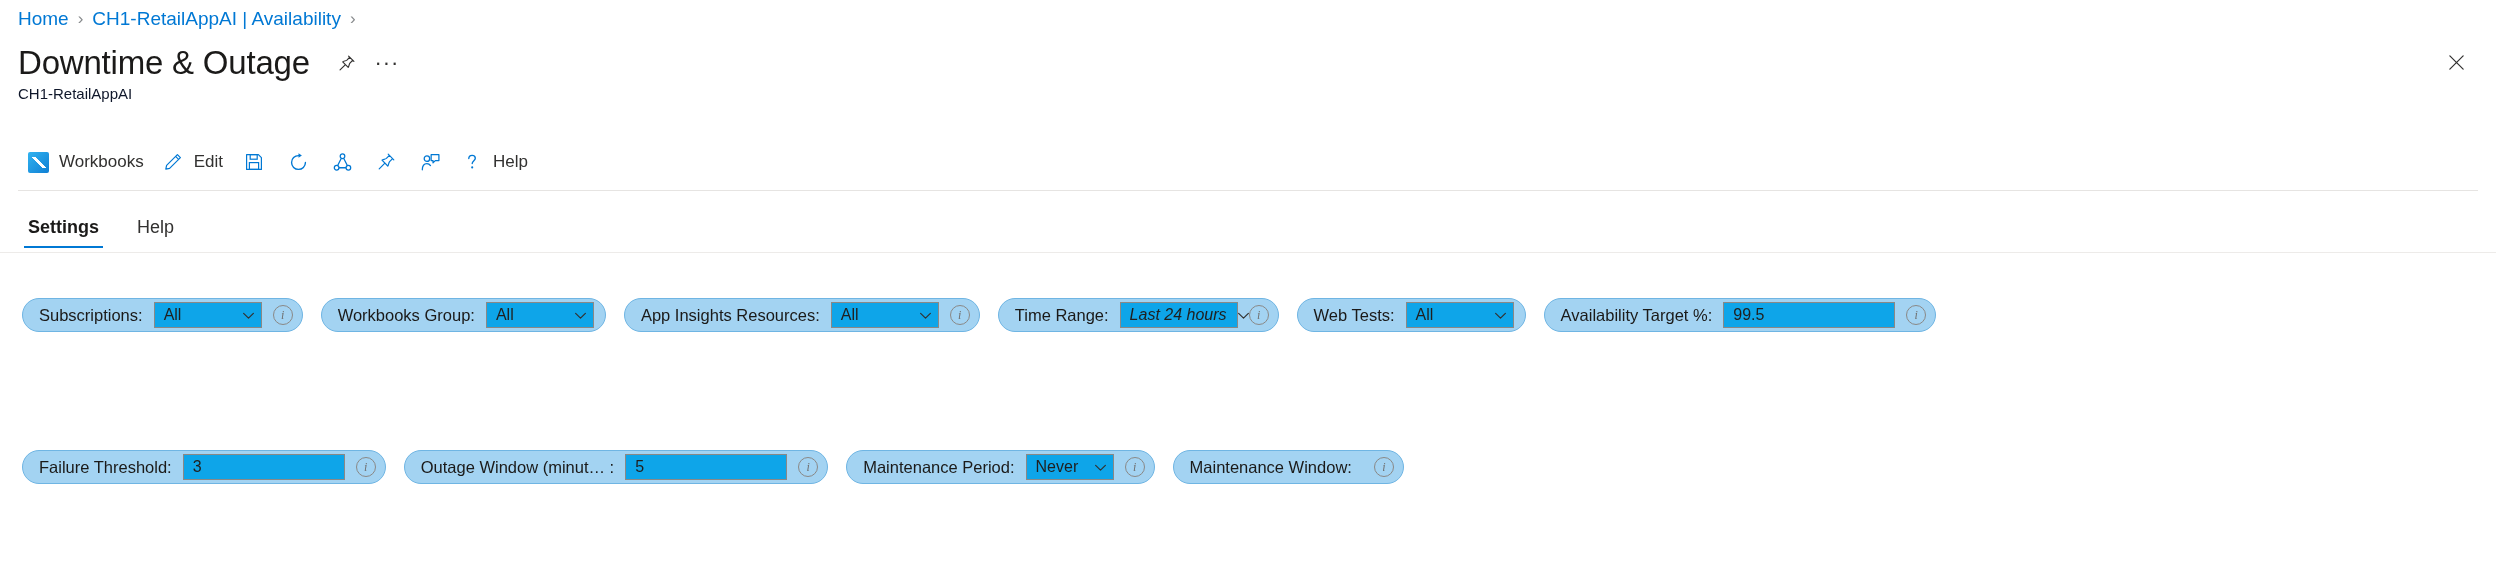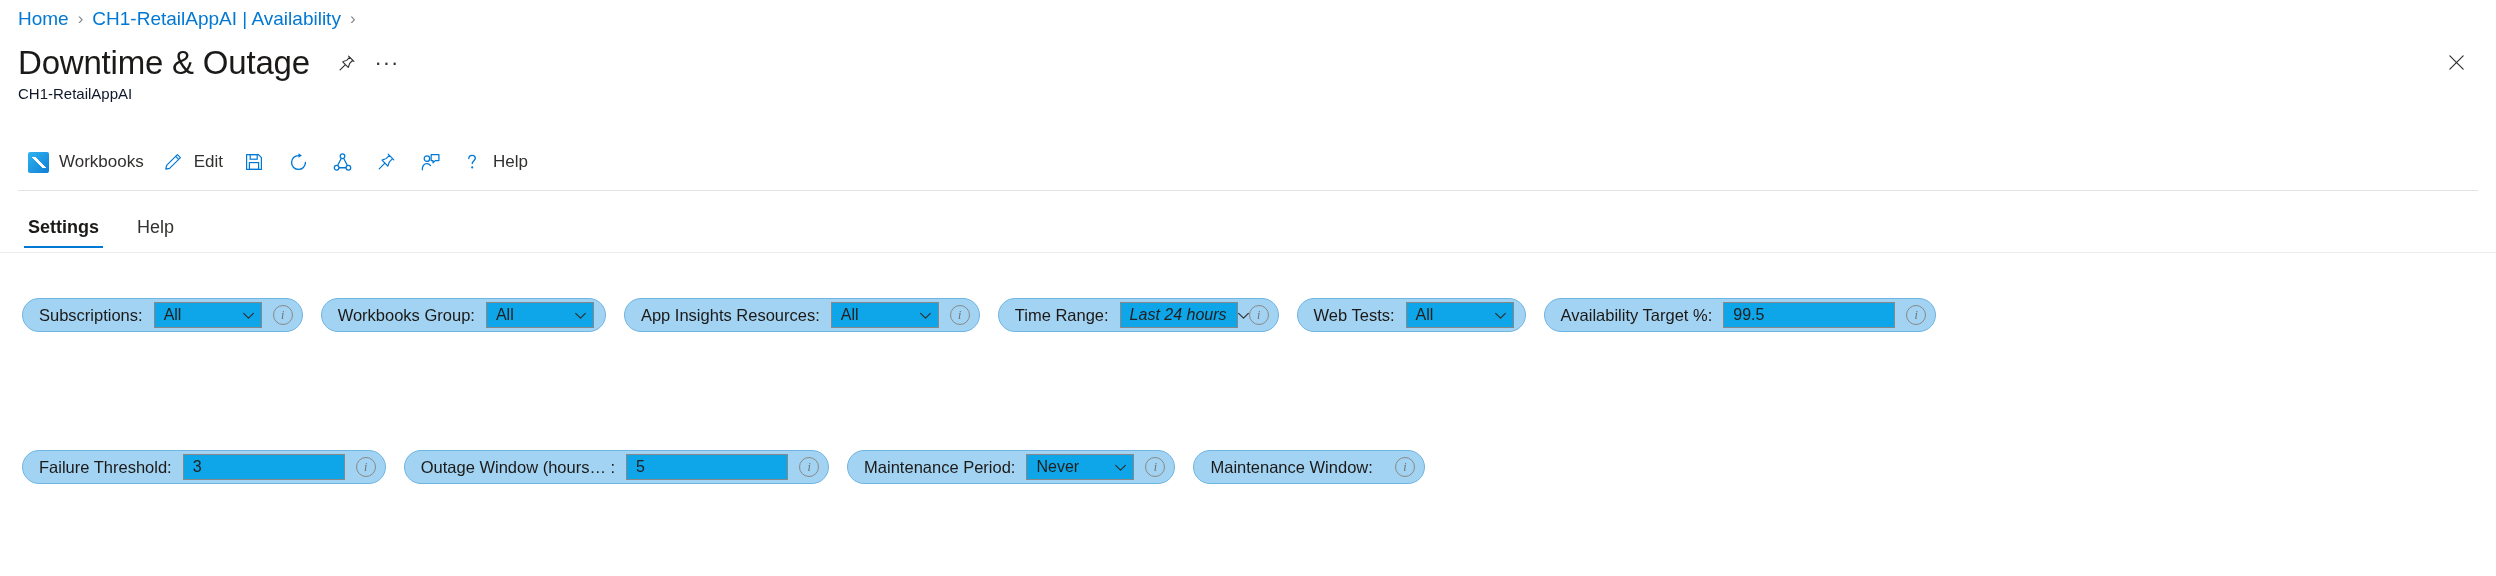--- a/index.html
+++ b/index.html
@@ -277,21 +277,21 @@
 
   
   .w-subs   { width: 108px; }
   .w-rg     { width: 108px; }
   .w-ai     { width: 108px; }
   .w-tr     { width: 118px; font-style: italic; }
   .w-wt     { width: 108px; }
   .w-at     { width: 172px; }
   .w-ft     { width: 162px; }
   .w-ow     { width: 162px; }
-  .w-mp     { width: 108px; }
+  .w-mp     { width: 88px; }
   .w-mw     { width: 286px; }
 </style>
 </head>
 <body>
 
 <div class="breadcrumb">
   <span class="crumb-link">Home</span>
   <span class="crumb-sep">›</span>
   <span class="crumb-link">CH1-RetailAppAI | Availability</span>
   <span class="crumb-sep">›</span>
@@ -488,21 +488,21 @@
 
   <div class="pill">
     <span class="pill-label">Failure Threshold:</span>
     <div class="pill-field textbox w-ft">
       <span class="pill-value">3</span>
     </div>
     <span class="info-i">i</span>
   </div>
 
   <div class="pill">
-    <span class="pill-label">Outage Window (hours… :</span>
+    <span class="pill-label">Outage Window (minut… :</span>
     <div class="pill-field textbox w-ow">
       <span class="pill-value">5</span>
     </div>
     <span class="info-i">i</span>
   </div>
 
   <div class="pill">
     <span class="pill-label">Maintenance Period:</span>
     <div class="pill-field w-mp">
       <span class="pill-value">Never</span>

